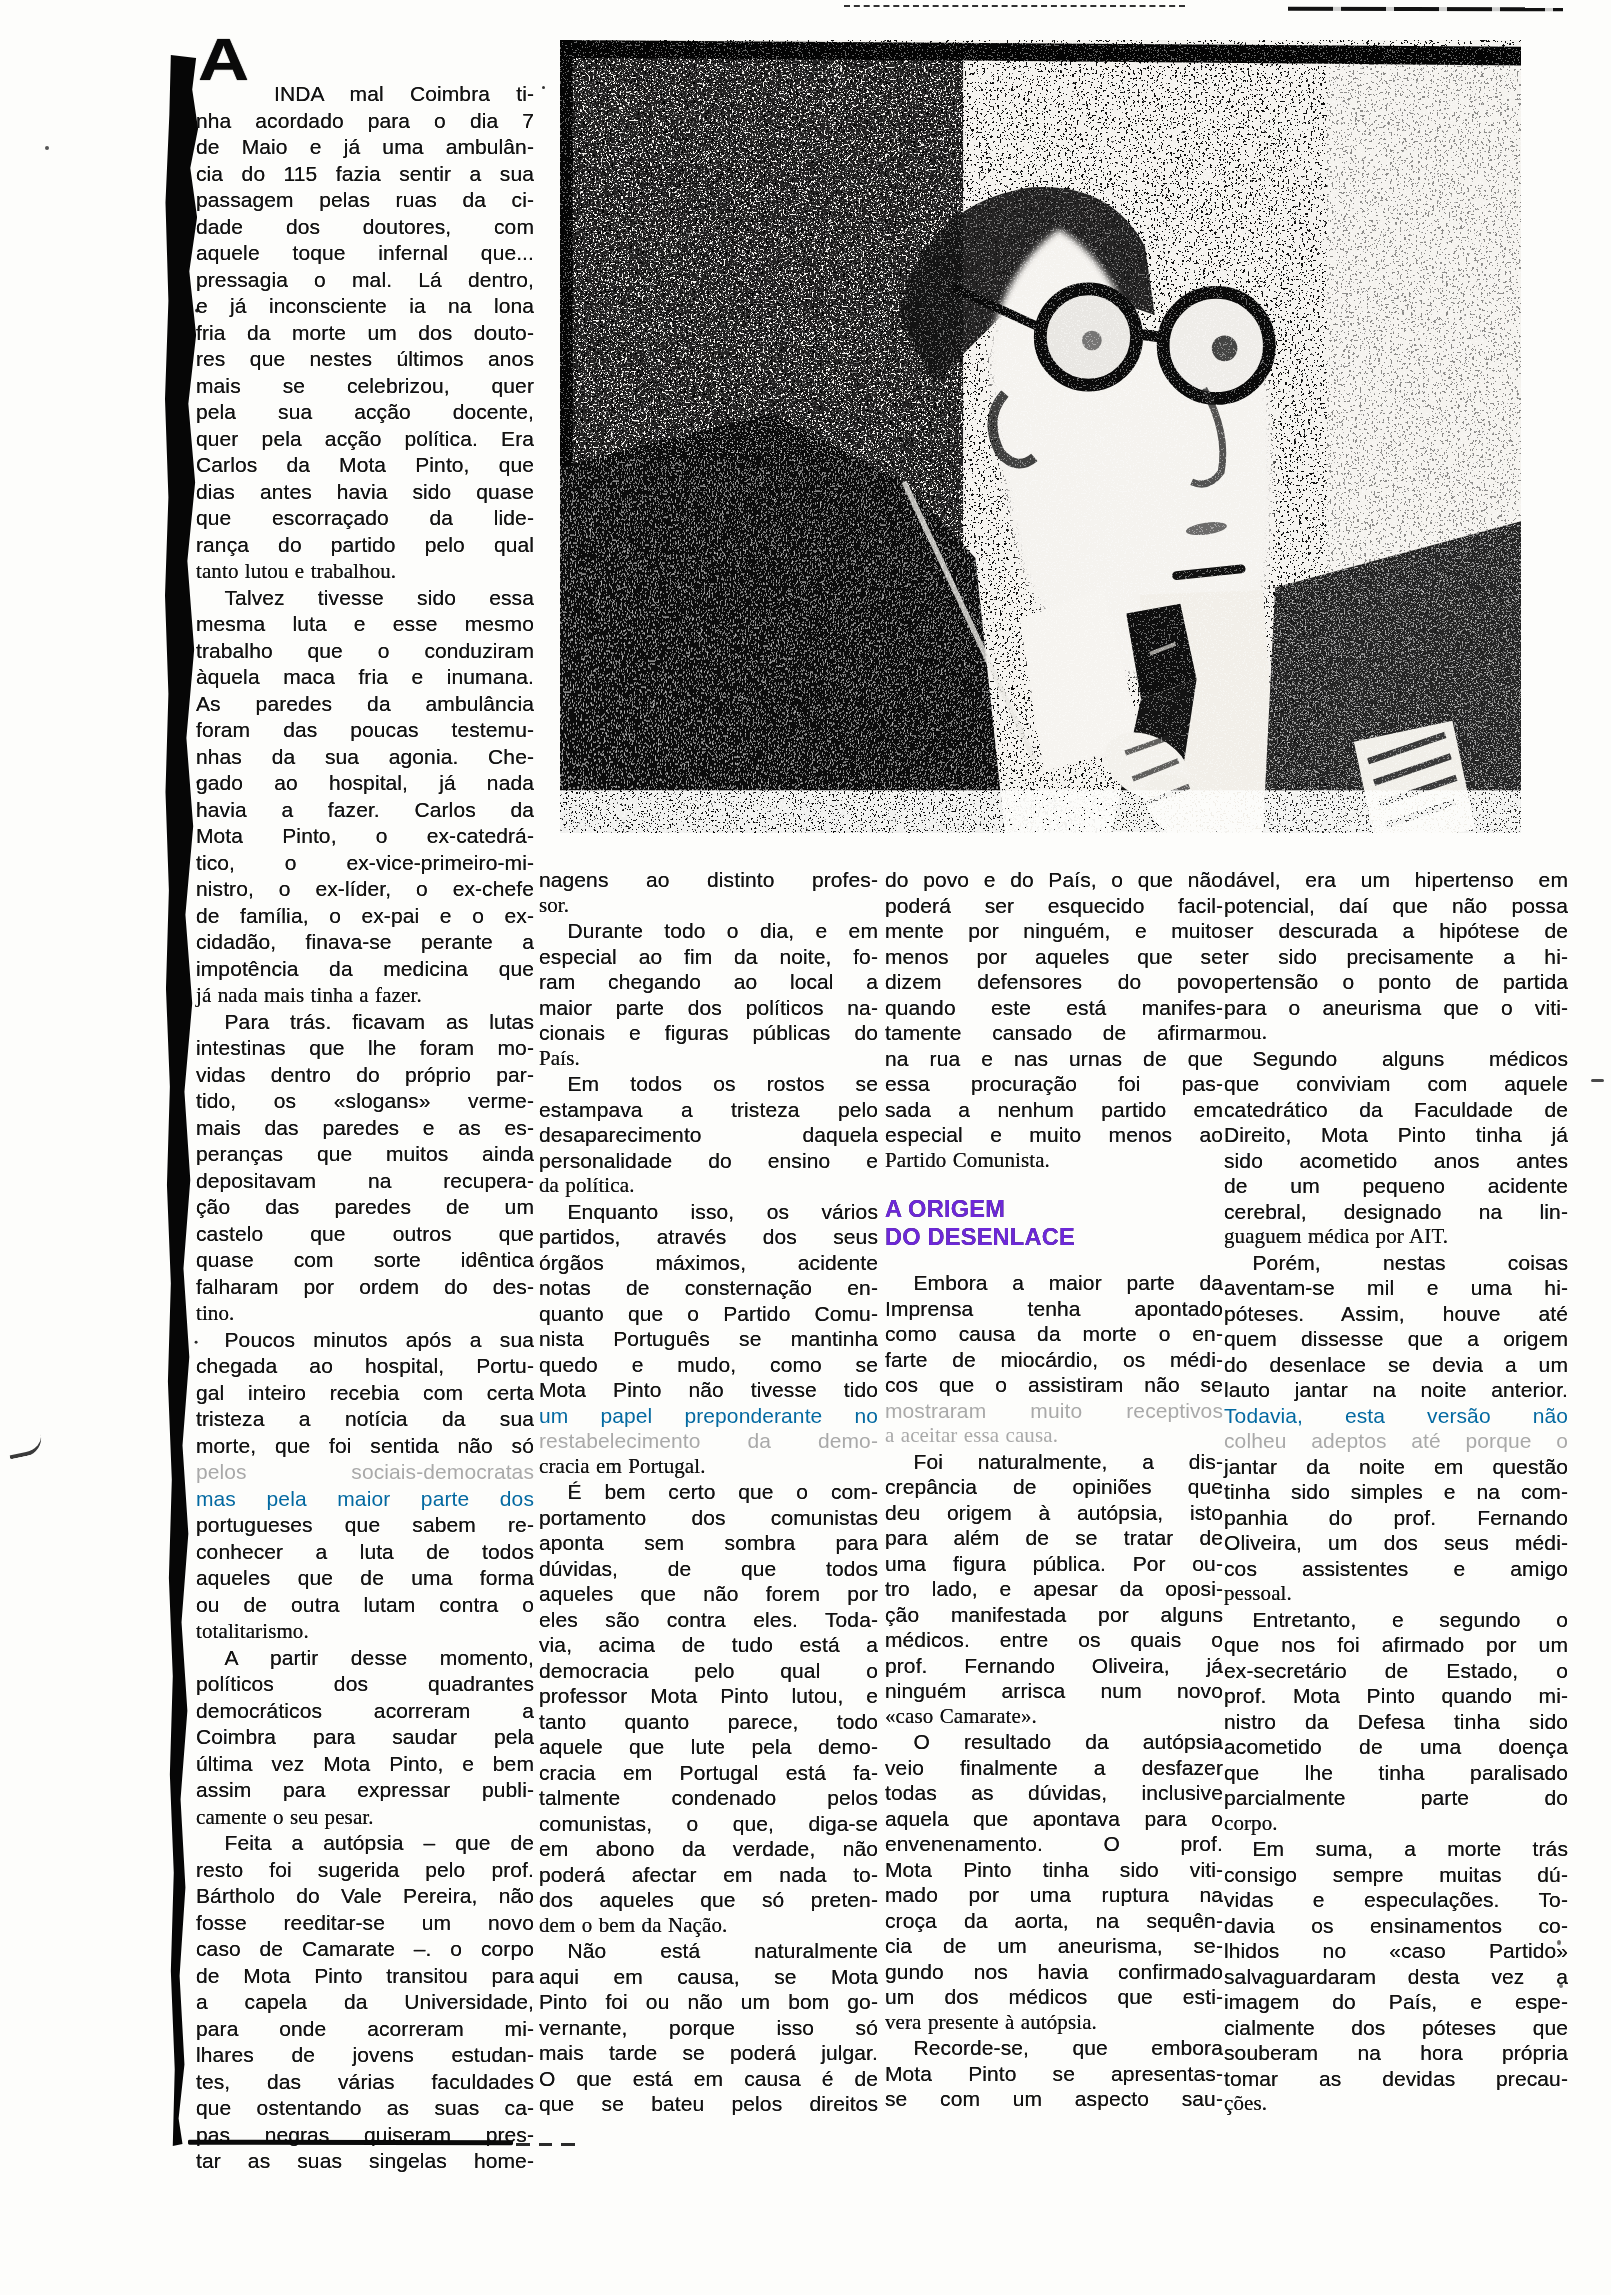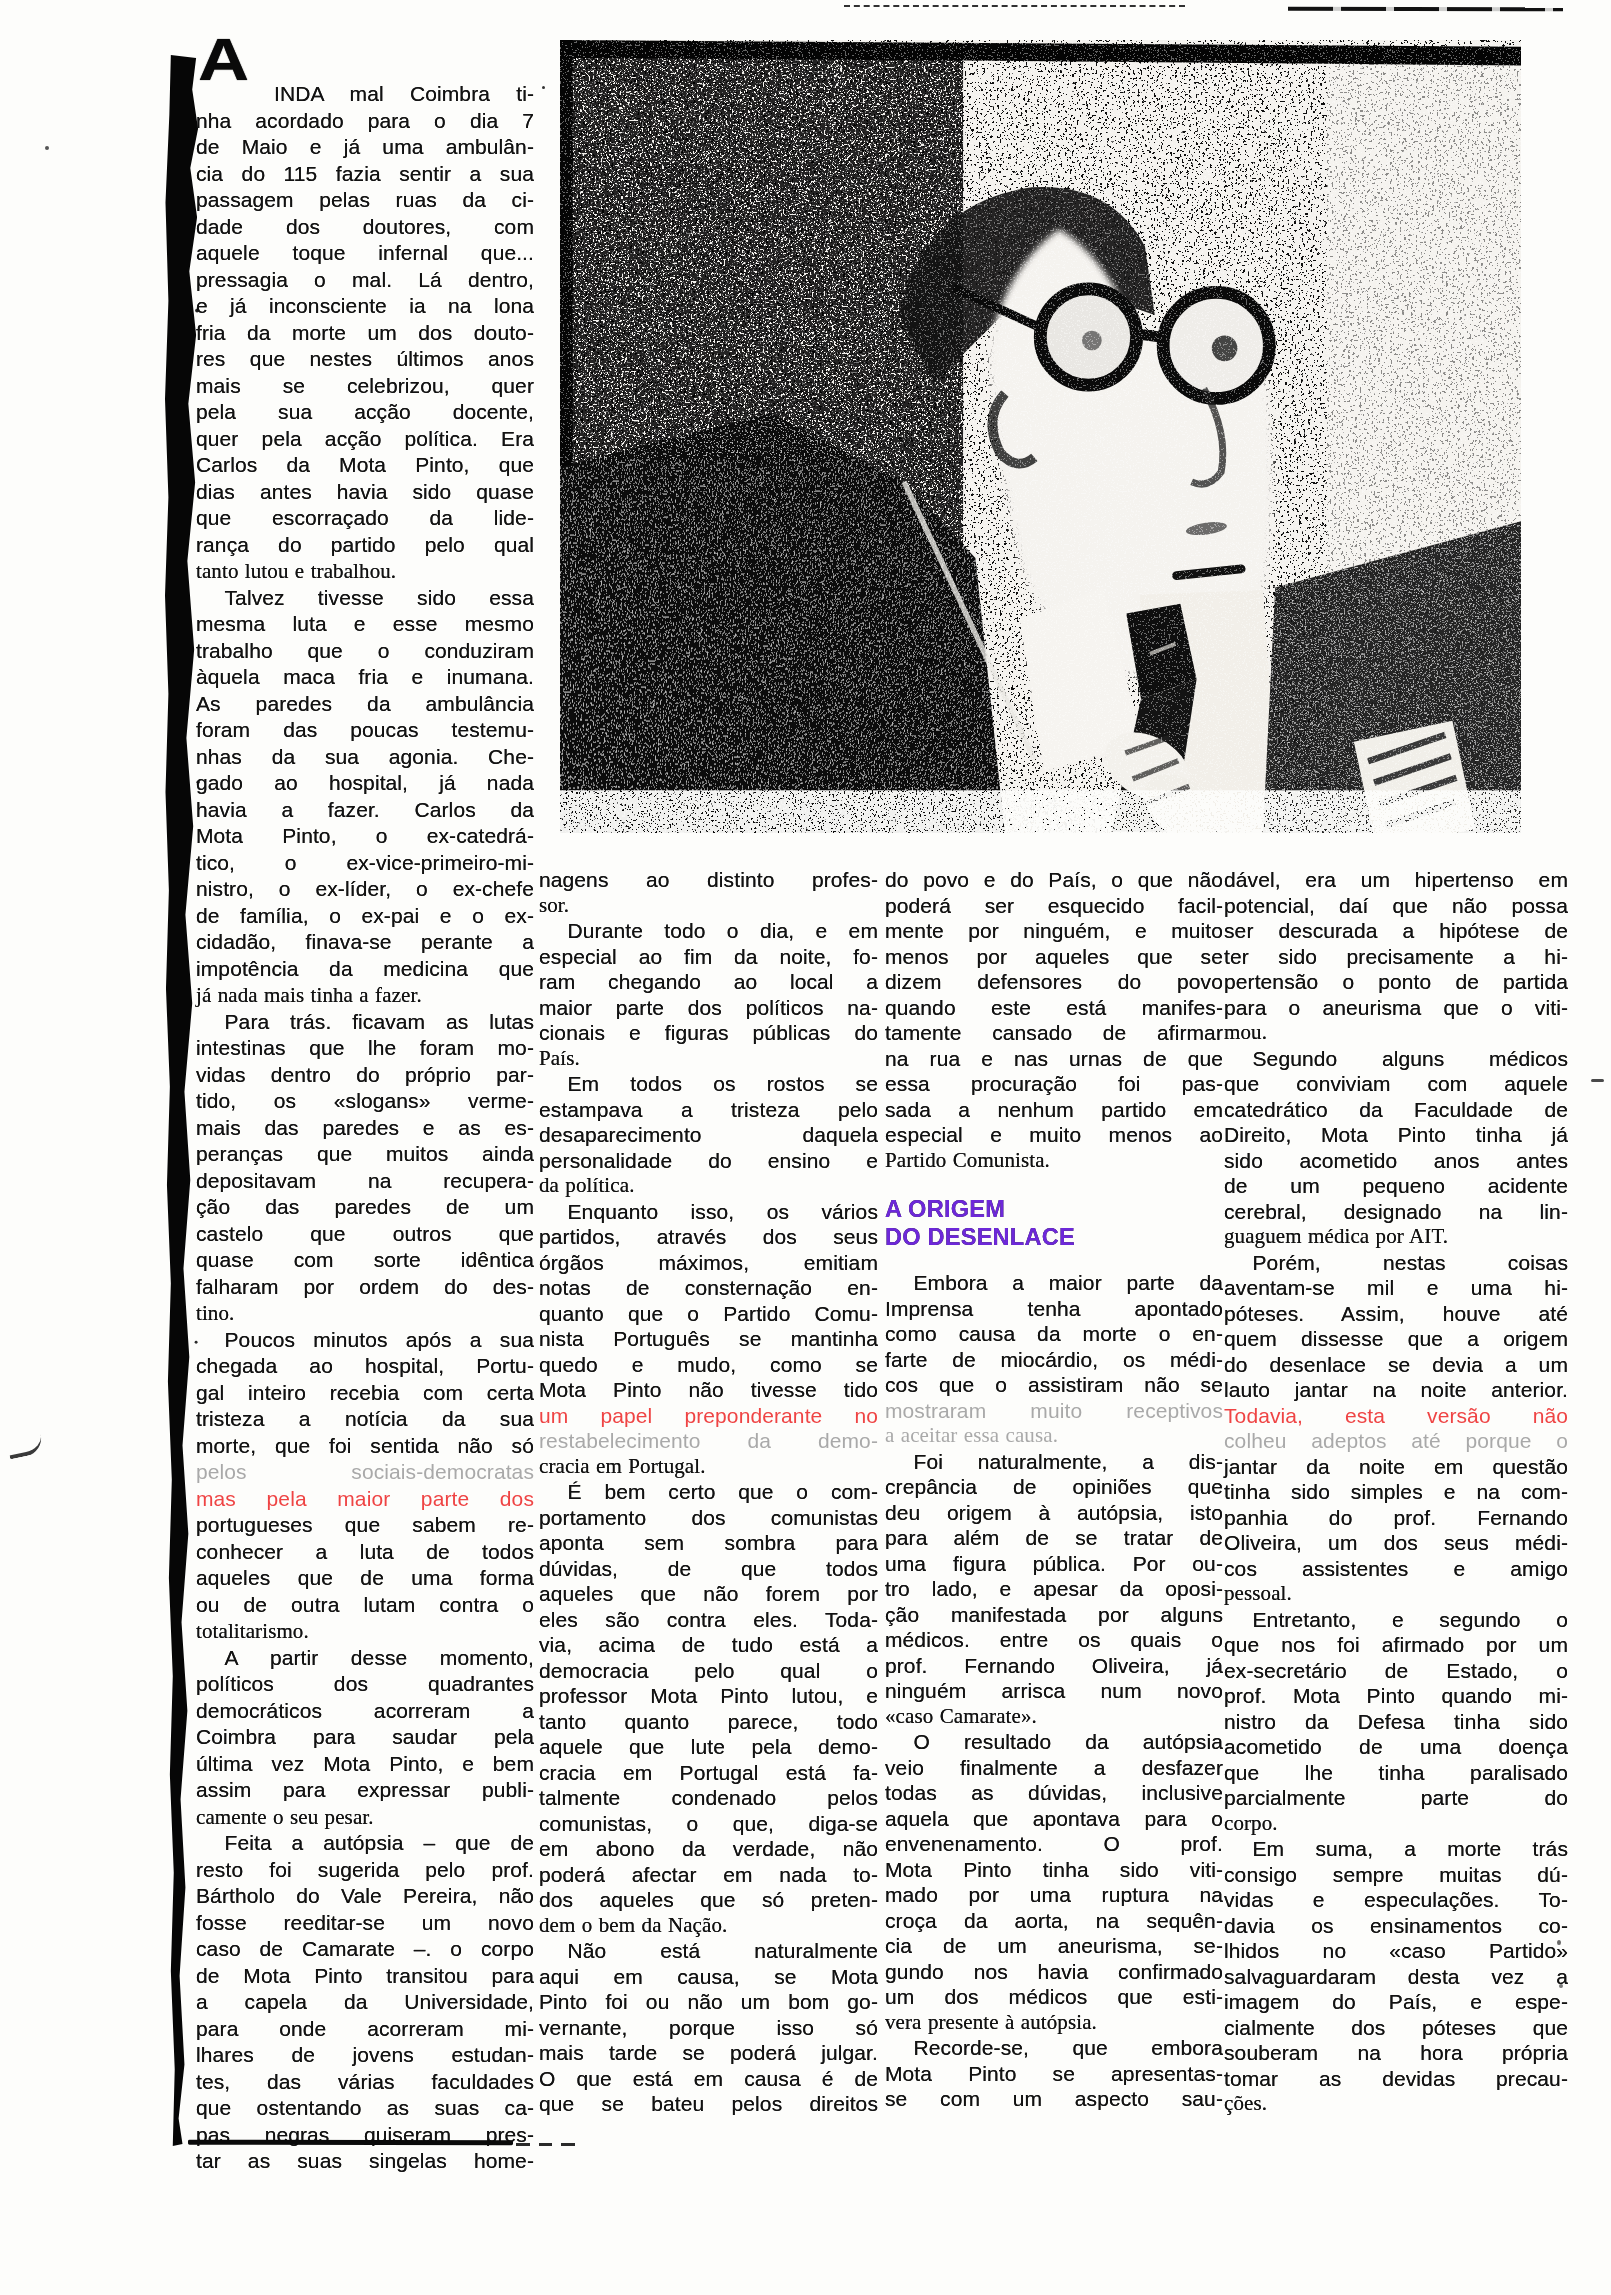--- a/index.html
+++ b/index.html
@@ -11,21 +11,21 @@
   .col2{left:539px;top:867px;width:339px;}
   .col3{left:885px;top:867px;width:338px;}
   .col4{left:1224px;top:867px;width:344px;}
   .line{font-size:21px;line-height:26.5px;height:26.5px;white-space:nowrap;
         text-align:justify;text-align-last:justify;color:#121212;
         text-shadow:0 0 0.5px rgba(10,10,10,.85);letter-spacing:0.1px;word-spacing:1px;}
   .col2 .line,.col3 .line,.col4 .line{line-height:25.5px;height:25.5px;}
   .line.ind{text-indent:28.5px;}
   .line.dc{padding-left:78px;margin-top:44px;}
   .line.plast{text-align-last:left;font-family:Liberation Serif, serif;}
-  .line.dim{color:#ef4444;text-shadow:none;}
+  .line.dim{color:#0369a1;text-shadow:none;}
   .line.faint{color:#a9a9a9;text-shadow:none;}
   .heading{margin:21.6px 0 18.7px 0;}
   .heading div{font-size:23.6px;line-height:28.5px;font-weight:700;letter-spacing:0.2px;
                color:#6d28d9;text-shadow:0 0 0.5px rgba(0,0,0,.9);}
   .dropcap{position:absolute;left:198px;top:24.6px;font-size:60px;font-weight:700;
            color:#0a0a0a;transform:scaleX(1.18);transform-origin:left top;
            text-shadow:0 0 1px rgba(0,0,0,.9);}
   
   .photo{position:absolute;left:560px;top:40px;width:961px;height:793px;}
   
@@ -270,21 +270,21 @@
       <div class="line">maior parte dos políticos na-</div>
       <div class="line">cionais e figuras públicas do</div>
       <div class="line plast">País.</div>
       <div class="line ind">Em todos os rostos se</div>
       <div class="line">estampava a tristeza pelo</div>
       <div class="line">desaparecimento daquela</div>
       <div class="line">personalidade do ensino e</div>
       <div class="line plast">da política.</div>
       <div class="line ind">Enquanto isso, os vários</div>
       <div class="line">partidos, através dos seus</div>
-      <div class="line">órgãos máximos, emitiam</div>
+      <div class="line">órgãos máximos, acidente</div>
       <div class="line">notas de consternação en-</div>
       <div class="line">quanto que o Partido Comu-</div>
       <div class="line">nista Português se mantinha</div>
       <div class="line">quedo e mudo, como se</div>
       <div class="line">Mota Pinto não tivesse tido</div>
       <div class="line dim">um papel preponderante no</div>
       <div class="line faint">restabelecimento da demo-</div>
       <div class="line plast">cracia em Portugal.</div>
       <div class="line ind">É bem certo que o com-</div>
       <div class="line">portamento dos comunistas</div>

